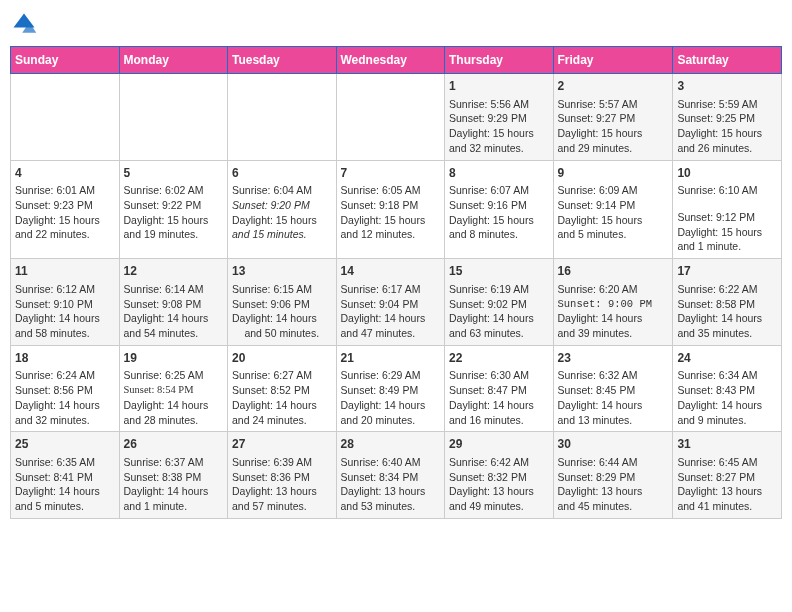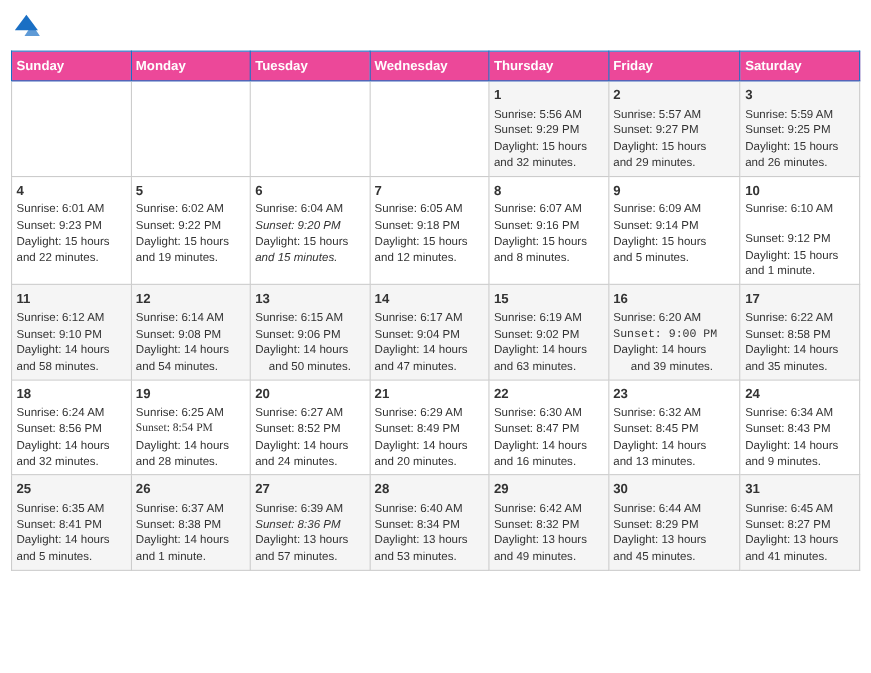--- a/index.html
+++ b/index.html
@@ -238,21 +238,21 @@
           <span style="display: block;">Sunrise: 6:19 AM</span>
           <span style="display: block;">Sunset: 9:02 PM</span>
           <span style="display: block;">Daylight: 14 hours</span>
           <span style="display: block;">and 63 minutes.</span>
         </td>
         <td>
           <span class="day-num">16</span>
           <span style="display: block;">Sunrise: 6:20 AM</span>
           <span style="display: block; font-family: Liberation Mono, monospace;">Sunset: 9:00 PM</span>
           <span style="display: block;">Daylight: 14 hours</span>
-          <span style="display: block; margin-left: 16px;">and 39 minutes.</span>
+          <span style="display: block;">and 39 minutes.</span>
         </td>
         <td>
           <span class="day-num">17</span>
           <span style="display: block;">Sunrise: 6:22 AM</span>
           <span style="display: block;">Sunset: 8:58 PM</span>
           <span style="display: block;">Daylight: 14 hours</span>
           <span style="display: block;">and 35 minutes.</span>
         </td>
       </tr>
       <tr>
@@ -317,21 +317,21 @@
         <td>
           <span class="day-num">26</span>
           <span style="display: block;">Sunrise: 6:37 AM</span>
           <span style="display: block;">Sunset: 8:38 PM</span>
           <span style="display: block;">Daylight: 14 hours</span>
           <span style="display: block;">and 1 minute.</span>
         </td>
         <td>
           <span class="day-num">27</span>
           <span style="display: block;">Sunrise: 6:39 AM</span>
-          <span style="display: block; font-style: italic;">Sunset: 8:36 PM</span>
+          <span style="display: block;">Sunset: 8:36 PM</span>
           <span style="display: block;">Daylight: 13 hours</span>
           <span style="display: block;">and 57 minutes.</span>
         </td>
         <td>
           <span class="day-num">28</span>
           <span style="display: block;">Sunrise: 6:40 AM</span>
           <span style="display: block;">Sunset: 8:34 PM</span>
           <span style="display: block;">Daylight: 13 hours</span>
           <span style="display: block;">and 53 minutes.</span>
         </td>

